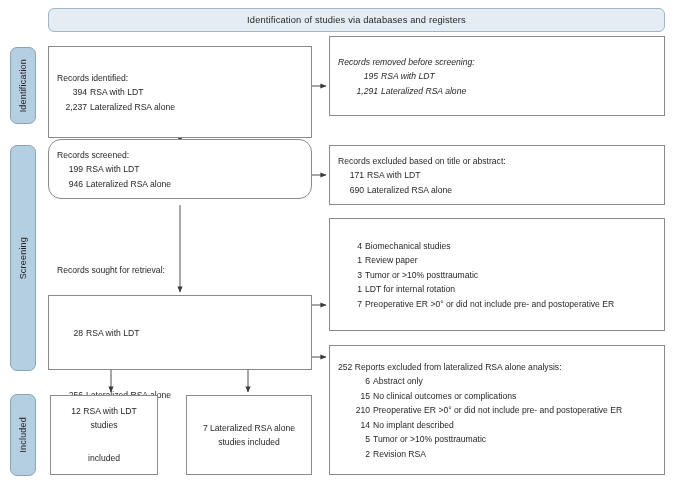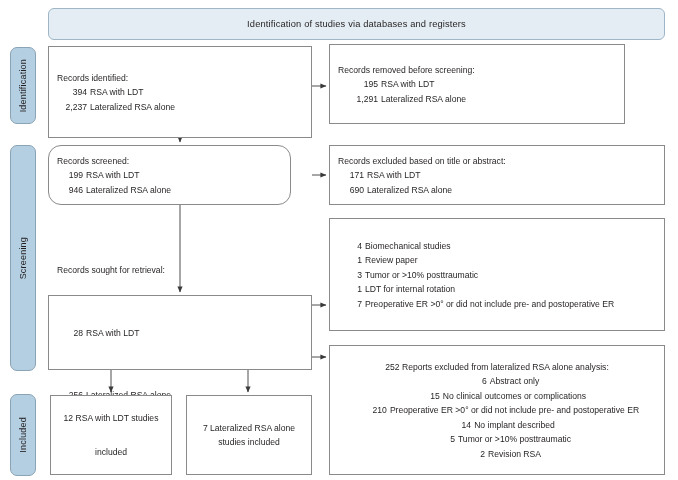--- a/index.html
+++ b/index.html
@@ -20,21 +20,21 @@
     left: 0; top: 0;
     width: 678px;
     height: 480px;
   }
   
   .banner {
     position: absolute;
     left: 48px;
     top: 8px;
     width: 617px;
-    height: 32px;
+    height: 24px;
     background: #e4edf4;
     border: 1px solid #9fb6c6;
     border-radius: 6px;
     box-sizing: border-box;
     display: flex;
     align-items: center;
     justify-content: center;
     font-size: 9.3px;
     letter-spacing: .15px;
     color: #231f20;
@@ -87,27 +87,27 @@
   }
   .row .num {
     display: inline-block;
     text-align: right;
     padding-right: 3px;
   }
   .row .lbl { display: inline-block; }
 
   
   #box-identified       { left: 48px;  top: 46px;  width: 264px; height: 92px; }
-  #box-removed          { left: 329px; top: 44px;  width: 296px; height: 80px; }
-  #box-screened         { left: 48px;  top: 145px; width: 243px; height: 60px; border-radius: 13px; }
+  #box-removed          { left: 329px; top: 36px;  width: 336px; height: 80px; font-style: italic; }
+  #box-screened         { left: 48px;  top: 139px; width: 264px; height: 60px; border-radius: 13px; }
   #box-excluded-title   { left: 329px; top: 145px; width: 336px; height: 60px; }
   #box-excluded-ldt     { left: 329px; top: 218px; width: 336px; height: 113px; }
   #box-sought           { left: 48px;  top: 295px; width: 264px; height: 75px; gap: 48px; }
-  #box-excluded-lat     { left: 329px; top: 345px; width: 336px; height: 130px; align-items: center; }
-  #box-included-ldt     { left: 50px;  top: 395px; width: 122px; height: 80px; gap: 20px; }
+  #box-excluded-lat     { left: 329px; top: 345px; width: 336px; height: 130px; }
+  #box-included-ldt     { left: 50px;  top: 395px; width: 108px; height: 80px; gap: 20px; }
   #box-included-lat     { left: 186px; top: 395px; width: 126px; height: 80px; }
 
   
   .numw-14 .num { width: 14px; }
   .numw-22 .num { width: 22px; }
   .numw-26 .num { width: 26px; }
   .numw-30 .num { width: 30px; }
   .indent-1 { padding-left: 10px; }
 
   .included-text {

